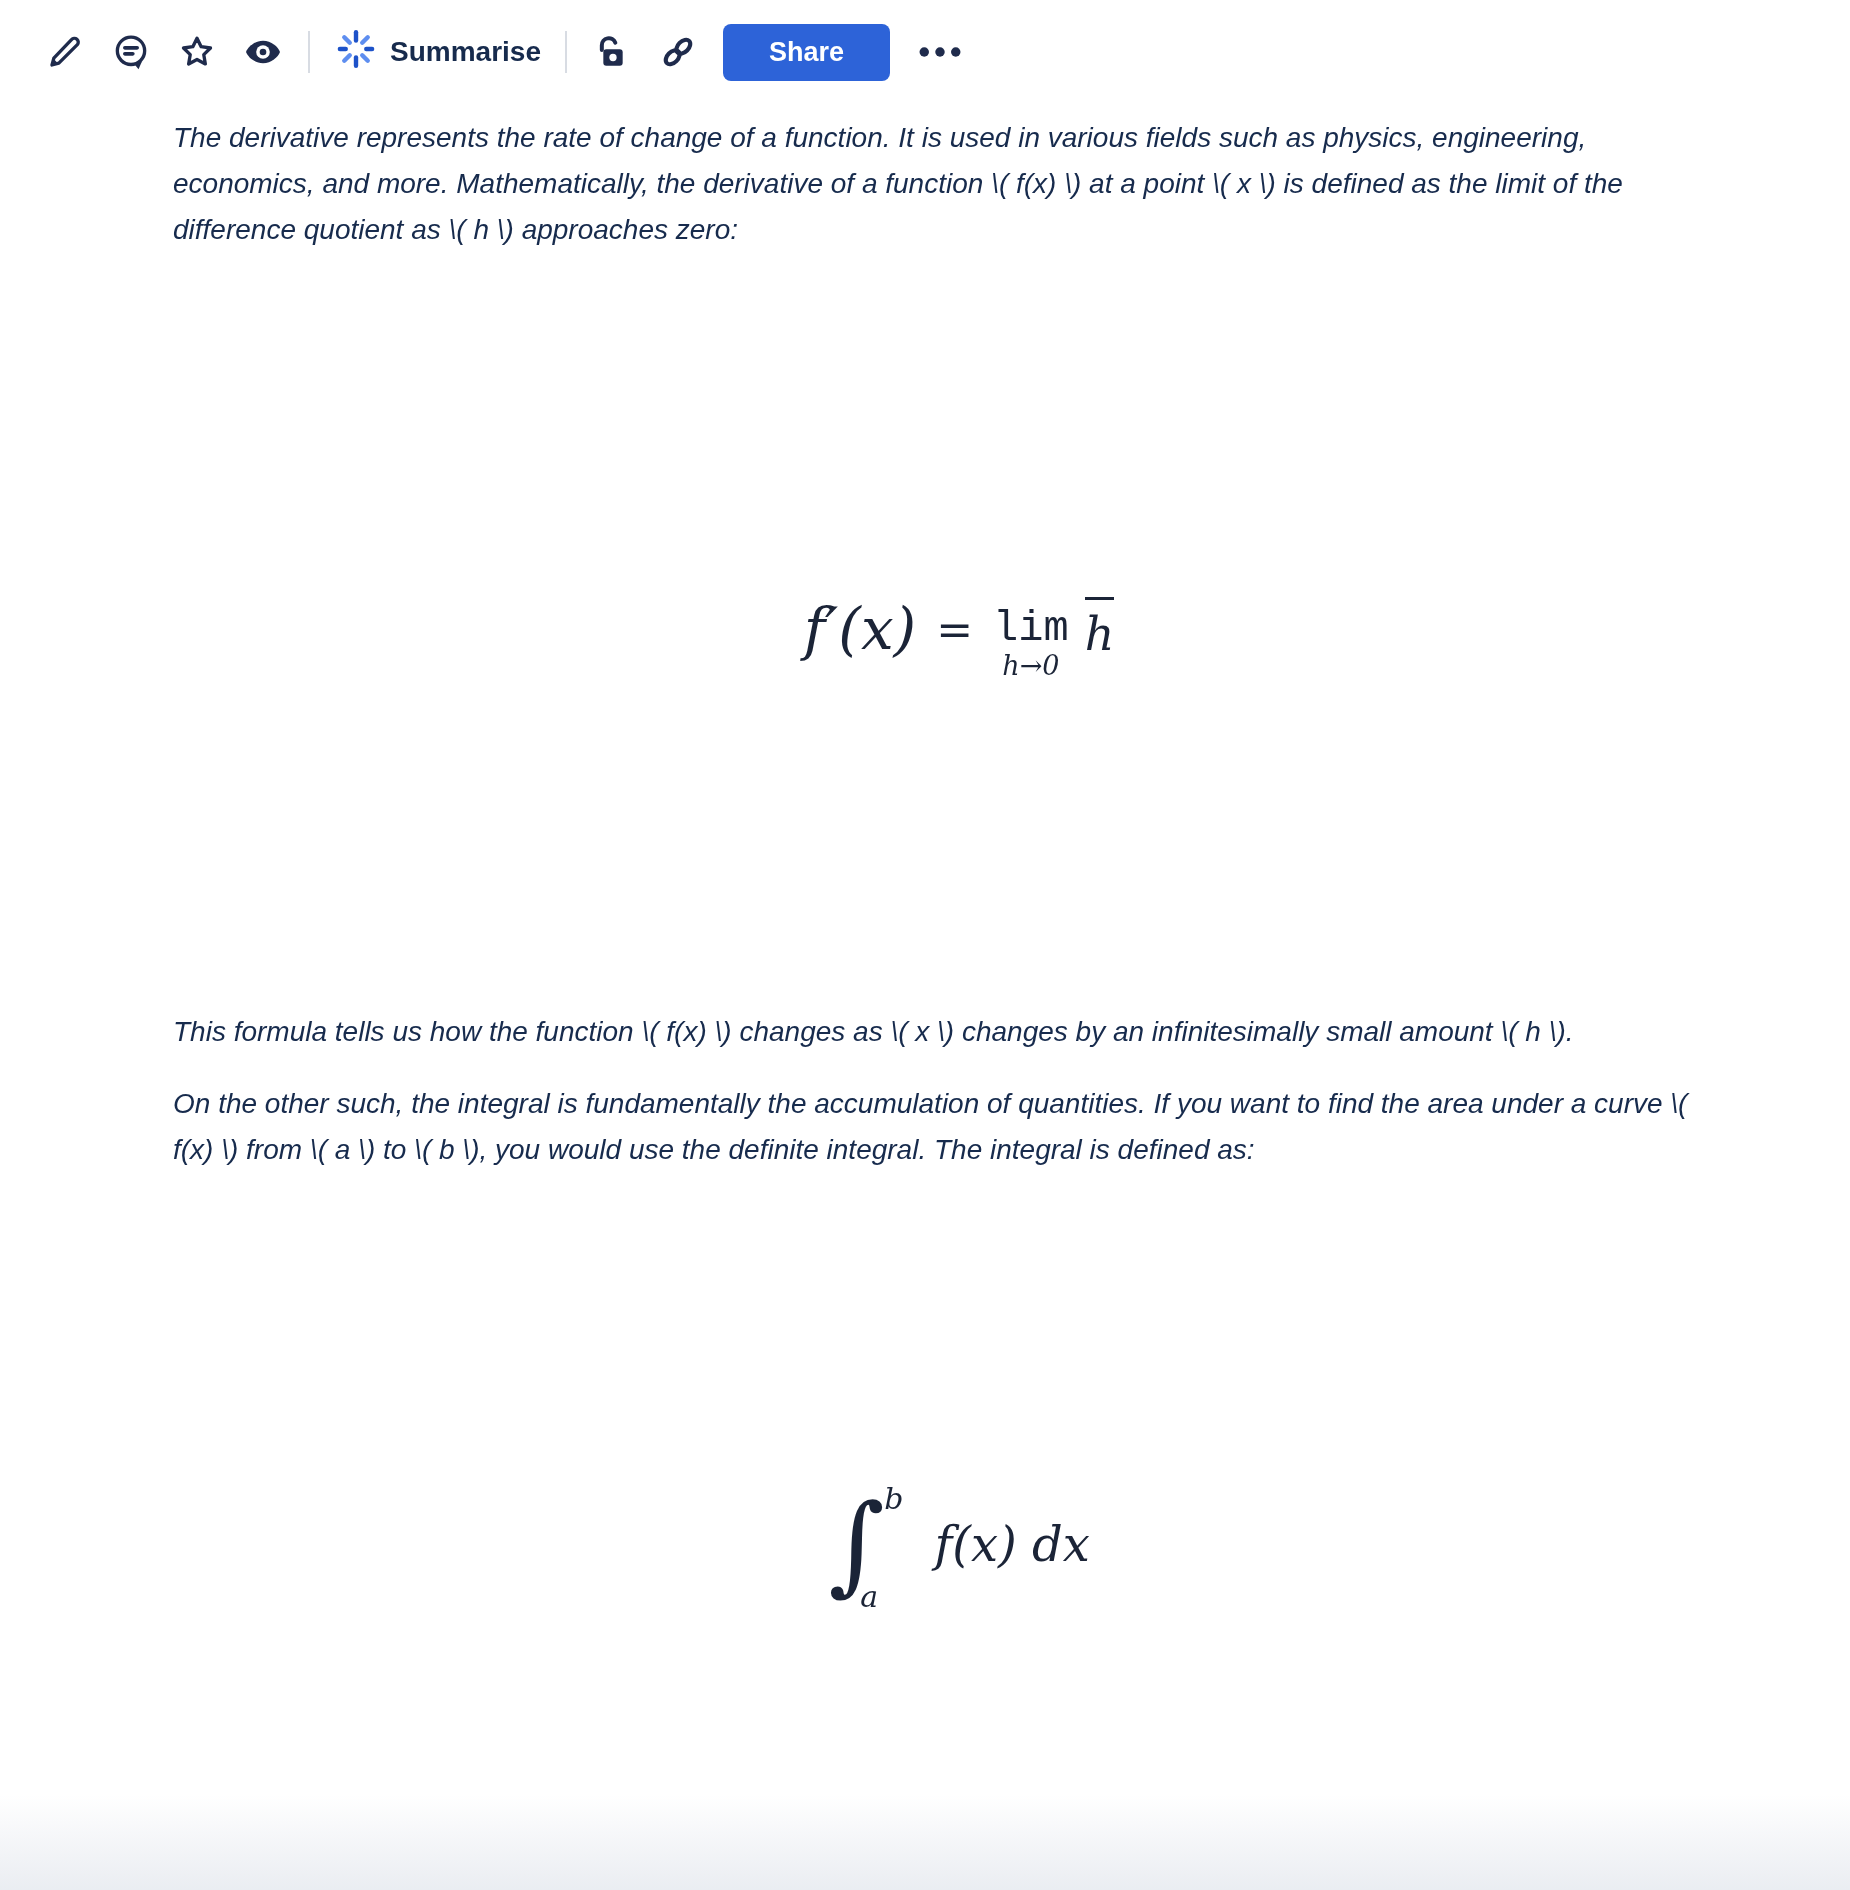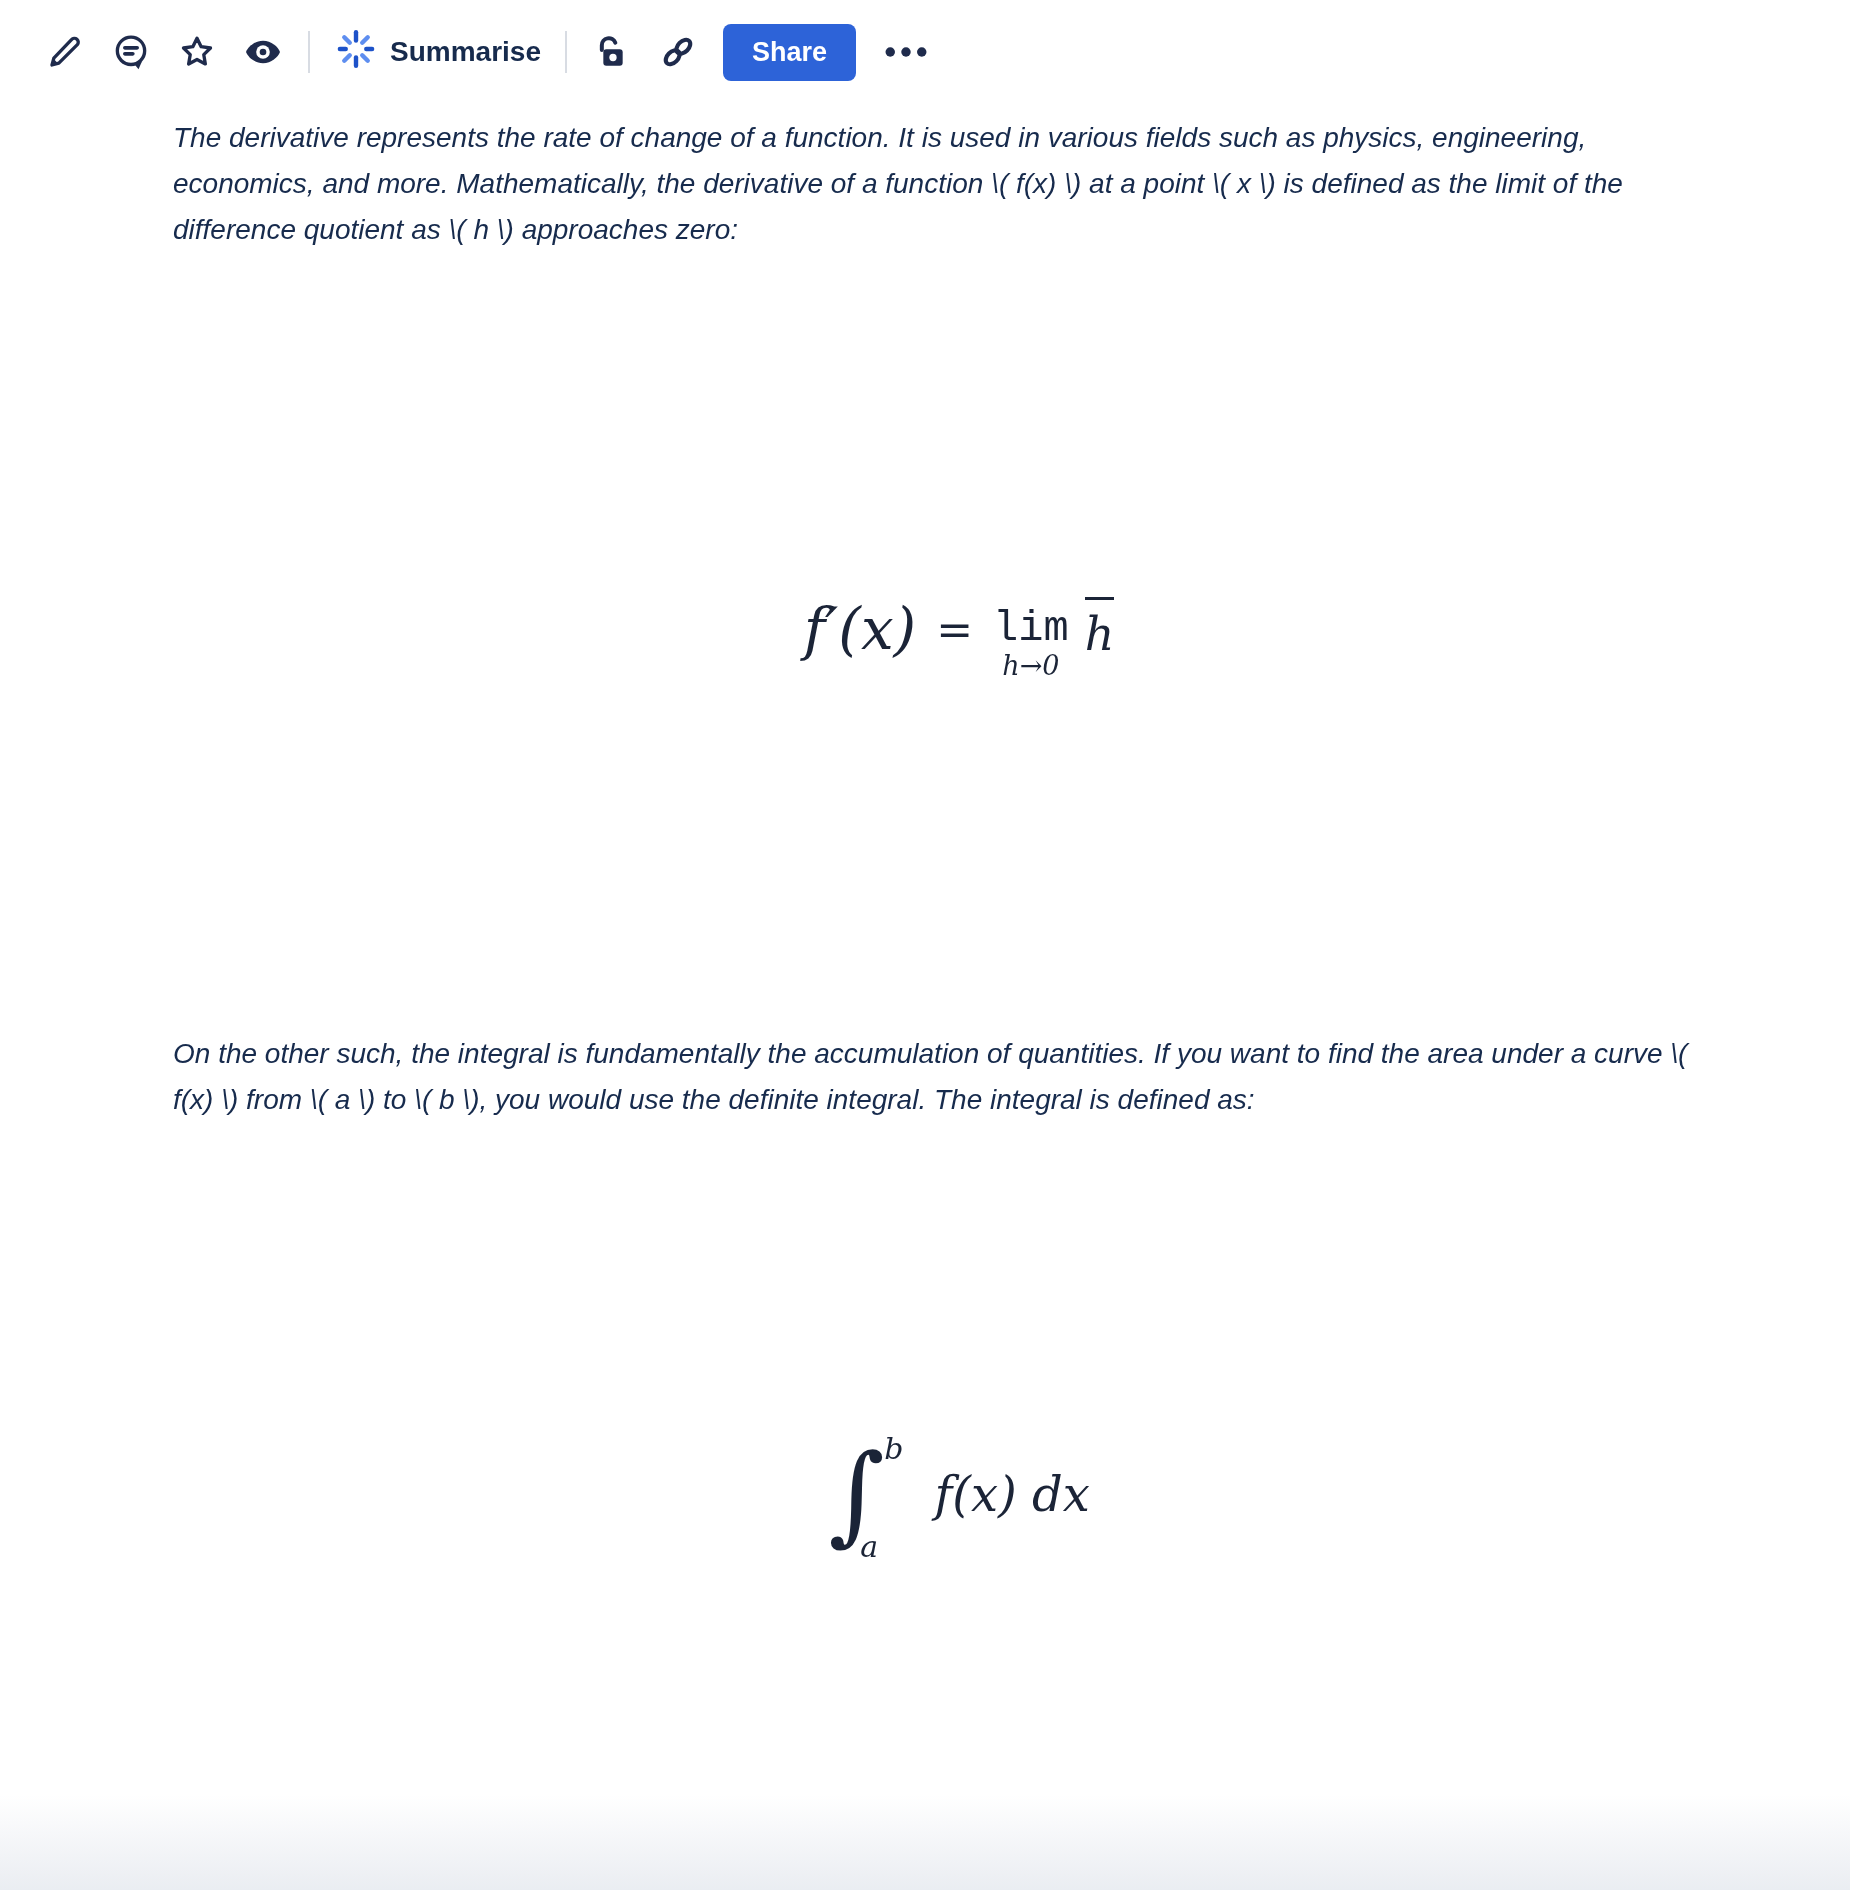--- a/index.html
+++ b/index.html
@@ -33,21 +33,21 @@
   }
   .icon-btn svg{display:block;}
   .tb-divider{width:2px;height:42px;background:var(--divider);}
   .summarise-btn{
     display:flex;align-items:center;gap:12px;background:none;border:none;padding:0;
     cursor:pointer;font-family:"Liberation Sans",sans-serif;
     font-size:28px;font-weight:600;color:var(--text);
   }
   .share-btn{
     background:var(--brand);color:#ffffff;border:none;border-radius:8px;
-    height:57px;padding:0 29px;font-family:"Liberation Sans",sans-serif;
+    height:57px;padding:0 46px;font-family:"Liberation Sans",sans-serif;
     font-size:27px;font-weight:700;cursor:pointer;
   }
   .more-btn{width:52px;}
   
   main{padding-left:173px;width:1745px;}
   h3{font-size:30px;font-weight:700;color:var(--text);margin:12px 0 0;line-height:36px;}
   main p{font-size:28px;line-height:46px;color:var(--text);margin:17px 0 0;max-width:1558px;font-style:italic;}
   p.note{margin-top:4px;}
   h3.integral-h{margin-top:56px;}
   p.integral-p{margin-top:26px;}
@@ -196,20 +196,21 @@
       <span class="lim-block">
         <span class="lim">lim</span>
         <span class="lim-sub it">h→0</span>
       </span>
       <span class="frac">
         <span class="den it">h</span>
       </span>
     </div>
   </div>
 
+  <p class="note">This formula tells us how the function \( f(x) \) changes as \( x \) changes by an infinitesimally small amount \( h \).</p>
 
 
   <p class="integral-p">On the other such, the integral is fundamentally the accumulation of quantities. If you want to find the area under a curve \( f(x) \) from \( a \) to \( b \), you would use the definite integral. The integral is defined as:</p>
 
   <div class="math-block integral">
     <div class="formula">
       <span class="int-wrap">
         <span class="int-glyph">∫</span>
         <span class="int-sup it">b</span>
         <span class="int-sub it">a</span>

